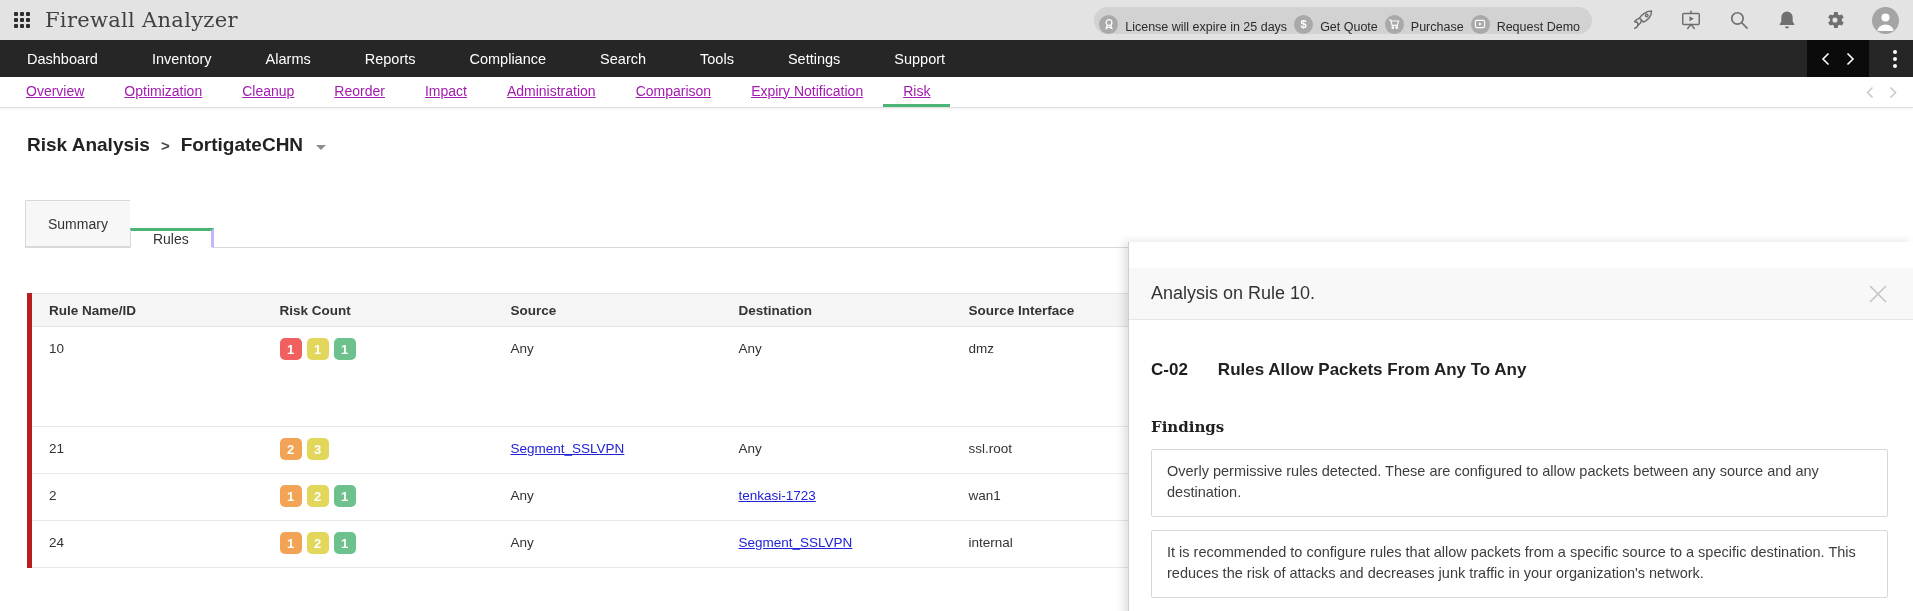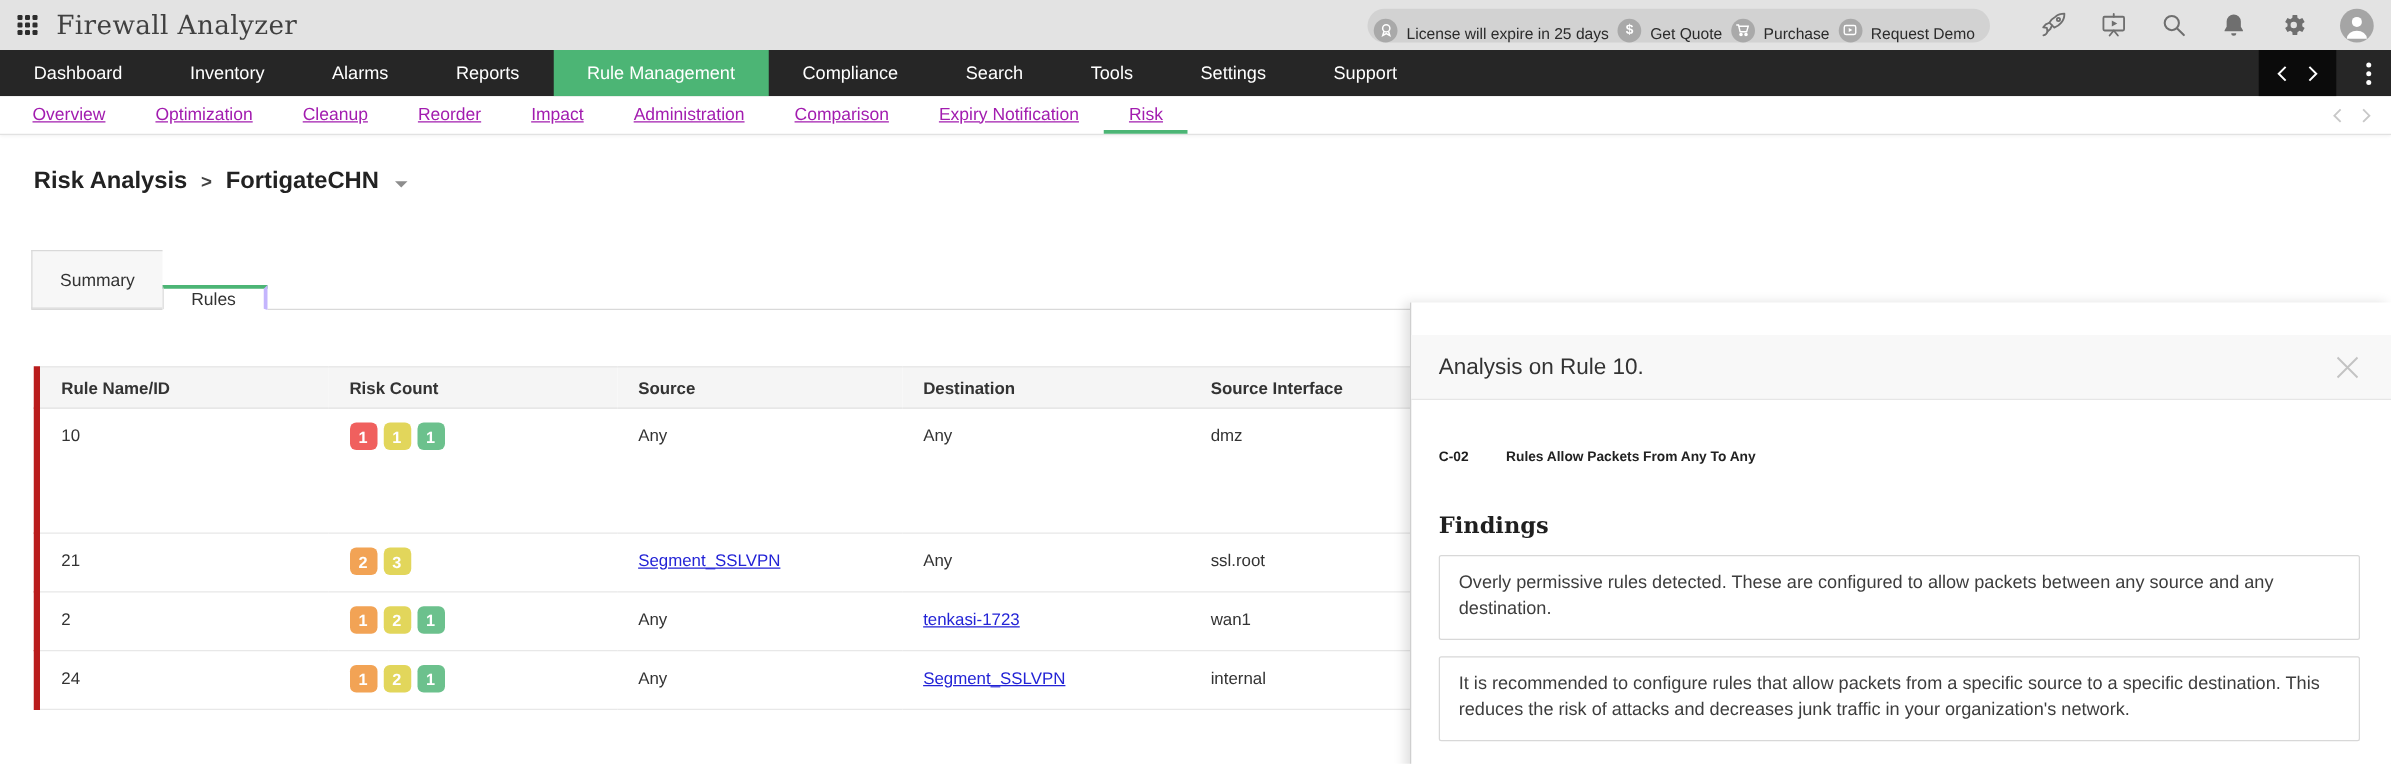--- a/index.html
+++ b/index.html
@@ -55,24 +55,24 @@
   .rules tr.row-tall { height:100px; }
   .badge-row { display:flex; gap:5px; margin-top:-3px; }
   .badge { min-width:22px; height:22px; border-radius:5px; color:#fff; font-weight:700; font-size:13px; display:flex; align-items:center; justify-content:center; padding:0 5px; cursor:pointer; }
   a.cell-link { color:#2323d6; text-decoration:underline; }
 
   
   .panel { position:absolute; left:1128px; top:108px; width:785px; height:503px; background:#fff; border-left:1px solid #cfcfcf; box-shadow:-4px 0 9px rgba(0,0,0,.13); z-index:5; }
   .panel-header { margin-top:26px; height:52px; background:#f8f8f8; border-bottom:1px solid #e6e6e6; display:flex; align-items:center; padding:0 24px 0 22px; }
   .panel-title { font-size:18px; color:#333; font-weight:500; }
   .panel-close { margin-left:auto; cursor:pointer; width:22px; height:22px; }
-  .rule-row { margin:40px 24px 0 22px; display:flex; gap:30px; font-size:11px; align-items:baseline; }
+  .rule-row { margin:40px 24px 0 22px; display:flex; gap:30px; font-size:17px; align-items:baseline; }
   .rule-code { font-weight:700; color:#1d1d1d; }
   .rule-title { font-weight:700; color:#222; }
-  .section-label { margin:38px 0 0 22px; font-family:"DejaVu Serif", serif; font-weight:700; font-size:18px; color:#1f1f1f; }
+  .section-label { margin:38px 0 0 22px; font-family:"DejaVu Serif", serif; font-weight:700; font-size:15px; color:#1f1f1f; }
   .section-label.second { margin-top:30px; }
   .section-box { margin:13px 25px 0 22px; border:1px solid #d8d8d8; border-radius:2px; padding:11px 15px 13px 15px; font-size:14.5px; color:#3d3d3d; line-height:1.45; }
 </style>
 </head>
 <body>
 
 <div class="top-header">
   <div class="grid-icon">
     <span></span>
       <span></span>
@@ -151,21 +151,20 @@
     </div>
   </div>
 </div>
 
 <div class="main-nav">
   <div style="display:flex;align-items:stretch;">
       <div class="nav-item">Dashboard</div>
       <div class="nav-item">Inventory</div>
       <div class="nav-item">Alarms</div>
       <div class="nav-item">Reports</div>
-      <div class="nav-item active">Rule Management</div>
       <div class="nav-item">Compliance</div>
       <div class="nav-item">Search</div>
       <div class="nav-item">Tools</div>
       <div class="nav-item">Settings</div>
       <div class="nav-item">Support</div>
     </div>
   <div class="nav-right">
     <div class="nav-pager">
       <svg width="9" height="14" viewBox="0 0 9 14" fill="none" stroke="#fff" stroke-width="1.6">
           <path d="M7.5 1.5 2 7l5.5 5.5"></path>

